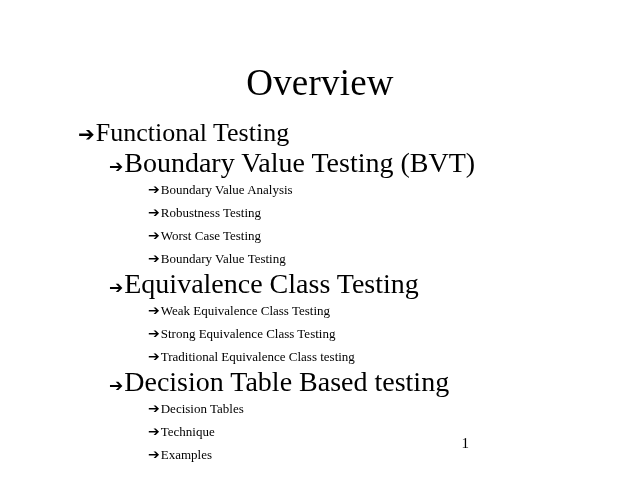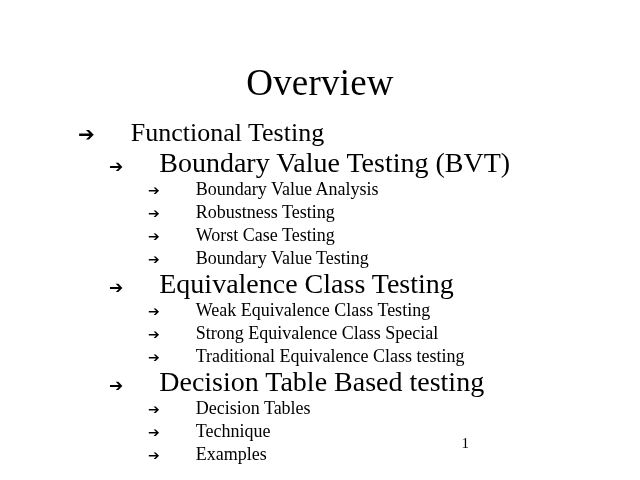--- a/index.html
+++ b/index.html
@@ -44,21 +44,20 @@
   }
   .arrow {
     display: inline-block;
     font-family: "DejaVu Sans", sans-serif;
     color: #000000;
     flex: 0 0 auto;
   }
   .btext {
     display: inline-block;
     white-space: nowrap;
-    margin-left: 35px;
   }
 
   
   .lvl1 {
     margin-left: 0px;
     margin-bottom: 1px;
   }
   .lvl1 .arrow {
     font-size: 20px;
     line-height: 26px;
@@ -88,21 +87,21 @@
   .lvl3 {
     margin-left: 70px;
     margin-bottom: 0px;
   }
   .lvl3 .arrow {
     font-size: 14px;
     line-height: 21px;
     margin-right: 1px;
   }
   .lvl3 .btext {
-    font-size: 18px;
+    font-size: 13px;
     line-height: 23px;
   }
 
   .page-number {
     position: absolute;
     right: 51px;
     bottom: 28px;
     font-size: 15px;
     line-height: 17px;
     font-family: "Liberation Serif", serif;
@@ -152,21 +151,21 @@
       <span class="btext">Equivalence Class Testing</span>
     </div>
 
     <div class="bullet-row lvl3">
       <span class="arrow">➔</span>
       <span class="btext">Weak Equivalence Class Testing</span>
     </div>
 
     <div class="bullet-row lvl3">
       <span class="arrow">➔</span>
-      <span class="btext">Strong Equivalence Class Special</span>
+      <span class="btext">Strong Equivalence Class Testing</span>
     </div>
 
     <div class="bullet-row lvl3">
       <span class="arrow">➔</span>
       <span class="btext">Traditional Equivalence Class testing</span>
     </div>
 
     <div class="bullet-row lvl2">
       <span class="arrow">➔</span>
       <span class="btext">Decision Table Based testing</span>

